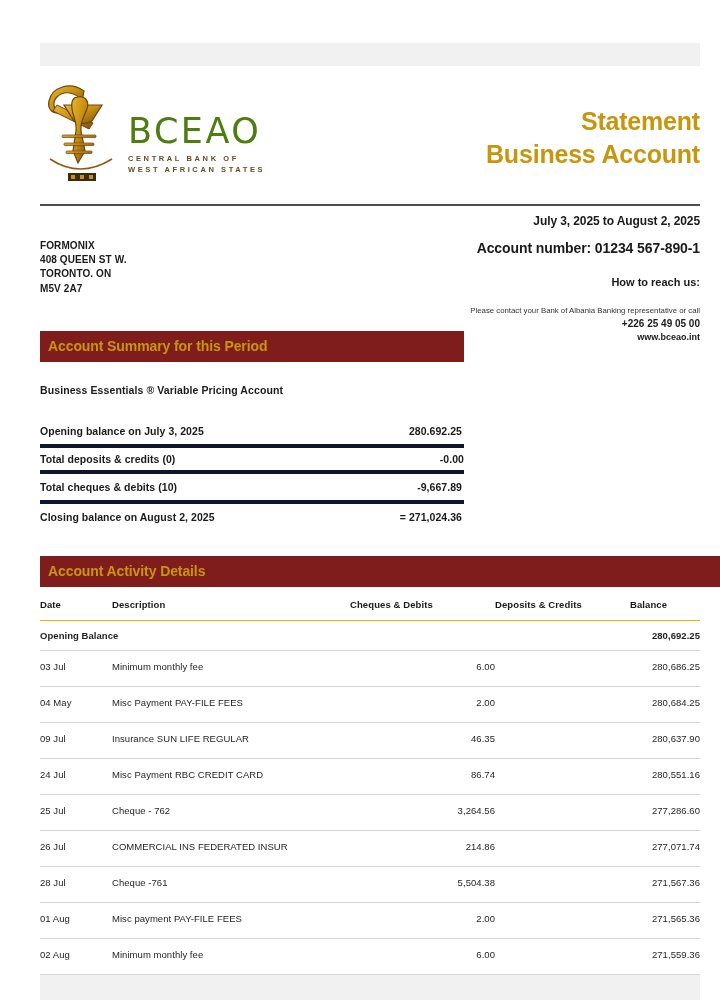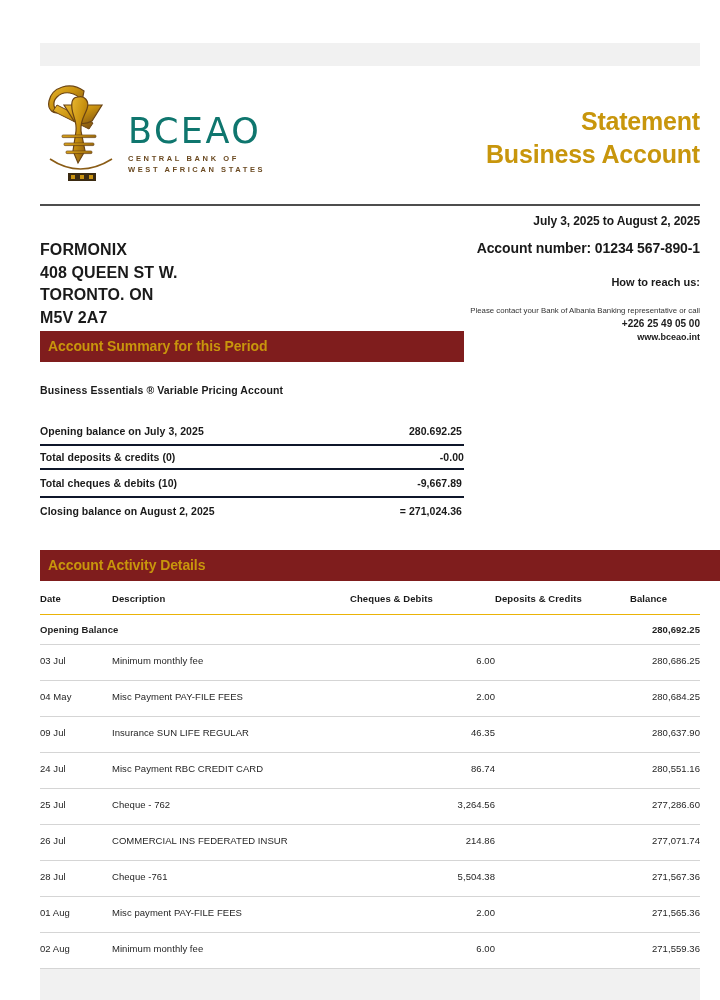--- a/index.html
+++ b/index.html
@@ -53,21 +53,21 @@
     height: 112px;
     flex: none;
   }
   .wordmark {
     margin-left: 4px;
     padding-top: 24px;
   }
   .wordmark-main {
     font-size: 35px;
     letter-spacing: 2.5px;
-    color: #0f766e;
+    color: #4d7c0f;
     font-weight: 400;
     line-height: 1;
     font-family: "DejaVu Sans", sans-serif;
   }
   .wordmark-sub {
     margin-top: 5px;
     font-size: 7.5px;
     letter-spacing: 2.6px;
     color: #6b4a22;
     font-weight: bold;
@@ -92,21 +92,21 @@
 
   
   .info-row {
     display: flex;
     justify-content: space-between;
     align-items: flex-start;
     margin-top: 7px;
     height: 96px;
   }
   .addr {
-    font-size: 16px;
+    font-size: 10px;
     font-weight: bold;
     line-height: 1.42;
     letter-spacing: 0.1px;
     padding-top: 26px;
   }
   .contact {
     text-align: right;
     padding-top: 1px;
   }
   .contact .period {
@@ -163,21 +163,21 @@
   }
   table.summary {
     border-collapse: collapse;
     width: 424px;
     margin-top: 22px;
   }
   table.summary td {
     font-size: 10.5px;
     font-weight: bold;
     padding: 7px 0 7px 0;
-    border-bottom: 2px solid #0f172a;
+    border-bottom: 4px solid #0f172a;
     letter-spacing: 0.05px;
   }
   table.summary td.val {
     text-align: right;
     padding-right: 2px;
   }
   table.summary tr.tight td { padding: 5px 0 5px 0; }
   table.summary tr:last-child td { border-bottom: none; }
 
   

